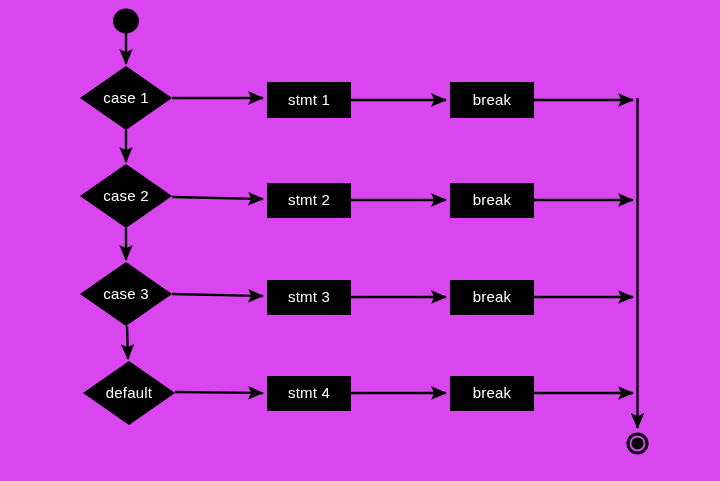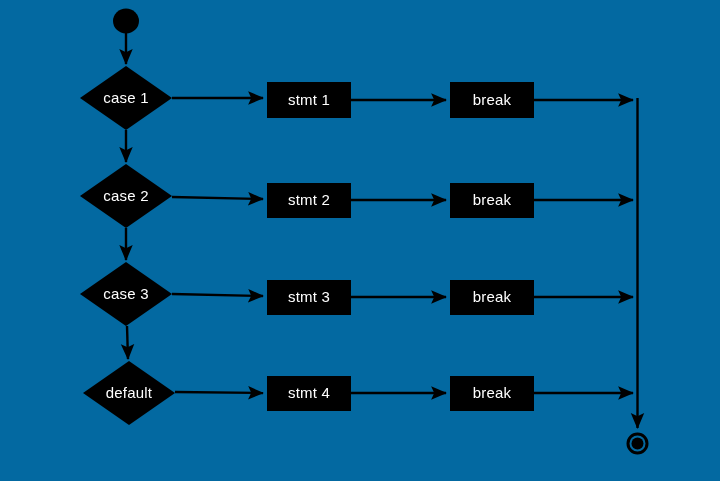--- a/index.html
+++ b/index.html
@@ -7,21 +7,21 @@
     padding: 0;
     background: #ffffff;
   }
   body {
     font-family: "Liberation Sans", sans-serif;
   }
   #canvas {
     position: relative;
     width: 720px;
     height: 481px;
-    background: #0369a1;
+    background: #d946ef;
     overflow: hidden;
   }
   #diagram-svg {
     position: absolute;
     left: 0;
     top: 0;
     width: 720px;
     height: 481px;
   }
   .node-label {

